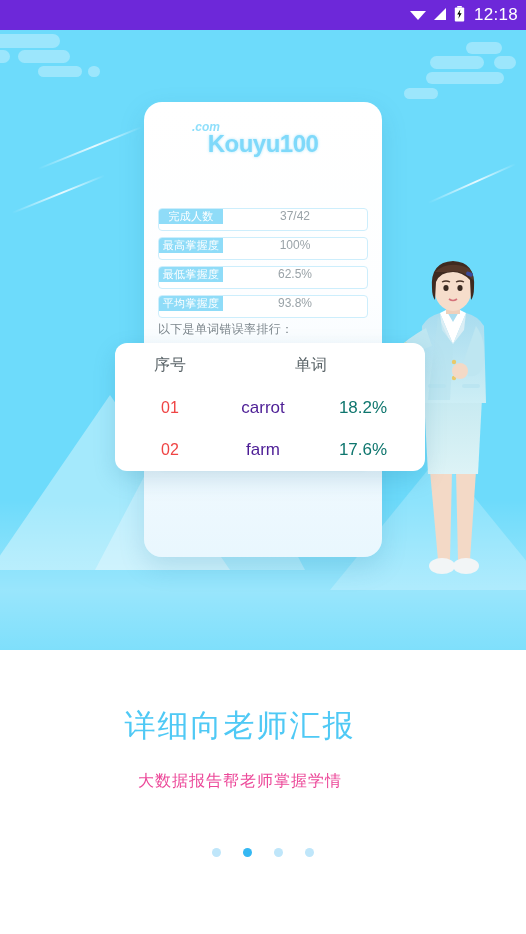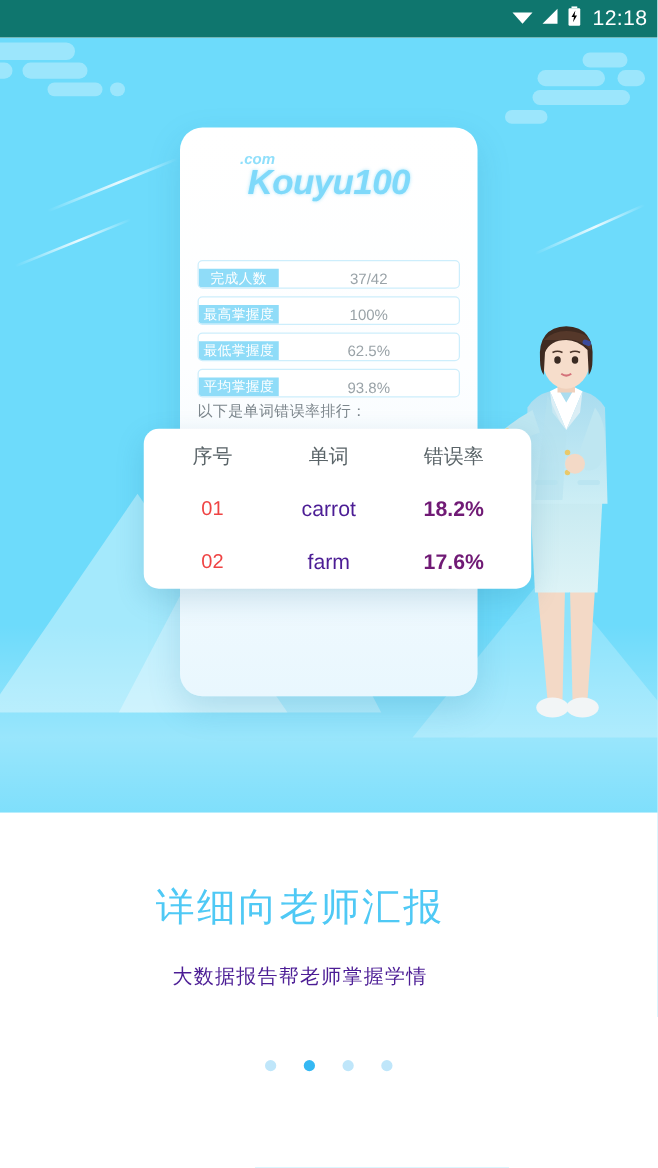--- a/index.html
+++ b/index.html
@@ -14,21 +14,21 @@
     overflow: hidden;
     position: relative;
   }
 
   
   .statusbar {
     position: absolute;
     top: 0; left: 0;
     width: 526px;
     height: 30px;
-    background: #0f766e;
+    background: #6d28d9;
     display: flex;
     align-items: center;
     justify-content: flex-end;
     padding-right: 8px;
     box-sizing: border-box;
     z-index: 60;
   }
   .statusbar .sb-icon {
     display: inline-block;
     margin-left: 6px;
@@ -116,23 +116,22 @@
   }
   .logo-wrap {
     position: absolute;
     left: 0; top: 28px;
     width: 238px;
     text-align: center;
   }
   .logo {
     display: inline-block;
     position: relative;
-    font-size: 28px;
+    font-size: 24px;
     font-weight: bold;
-    font-style: italic;
     color: #7fd9fa;
     letter-spacing: -0.5px;
     text-shadow: 0 0 3px rgba(150,225,250,0.85), 0 1px 0 #ffffff;
   }
   .logo-dotcom {
     position: absolute;
     top: -10px; left: 48px;
     font-size: 12px;
     font-weight: bold;
     font-style: italic;
@@ -140,21 +139,21 @@
     letter-spacing: 0px;
   }
 
   .stats {
     position: absolute;
     left: 14px; top: 106px;
     width: 210px;
   }
   .stat-row {
     display: flex;
-    align-items: flex-end;
+    align-items: flex-start;
     height: 21px;
     margin-bottom: 6px;
     border: 1px solid #cdeefc;
     border-radius: 4px;
     background: #ffffff;
     overflow: hidden;
   }
   .stat-label {
     width: 64px;
     background: #8fdcf8;
@@ -225,39 +224,39 @@
     box-sizing: border-box;
   }
   .rank-head { height: 44px; }
   .rank-head .col { font-size: 16px; color: #5a6468; }
   .rank-row .col { font-size: 17px; }
   .col-no  { width: 82px; text-align: center; }
   .col-word{ flex: 1;     text-align: center; }
   .col-rate{ width: 96px; text-align: center; }
   .rank-row .col-no   { color: #ef4444; font-size: 16px; }
   .rank-row .col-word { color: #4c1d95; }
-  .rank-row .col-rate { color: #701a75; font-weight: bold; }
+  .rank-row .col-rate { color: #0f766e; }
 
   
   .caption {
     position: absolute;
     left: 0; top: 705px;
     width: 480px;
     text-align: center;
     z-index: 30;
   }
   .caption-title {
     font-size: 31px;
     color: #4fc9f5;
     letter-spacing: 2px;
   }
   .caption-sub {
     margin-top: 24px;
     font-size: 16px;
-    color: #4c1d95;
+    color: #ec4899;
     letter-spacing: 1px;
   }
 
   
   .dots {
     position: absolute;
     left: 0; top: 848px;
     width: 526px;
     display: flex;
     align-items: center;
@@ -424,21 +423,20 @@
     <path d="M64 24 Q68 22 72 24" stroke="#4a3328" stroke-width="1.3" fill="none"></path>
     <path d="M78 24 Q82 22 86 24" stroke="#4a3328" stroke-width="1.3" fill="none"></path>
     <path d="M71 41 Q75 44 79 41" stroke="#d4727a" stroke-width="1.6" fill="none"></path>
   </svg>
 </div>
 
 <div class="rank-overlay">
   <div class="rank-head">
     <div class="col col-no">序号</div>
     <div class="col col-word">单词</div>
-    <div class="col col-rate">错误率</div>
   </div>
   <div class="rank-row">
     <div class="col col-no">01</div>
     <div class="col col-word">carrot</div>
     <div class="col col-rate">18.2%</div>
   </div>
   <div class="rank-row">
     <div class="col col-no">02</div>
     <div class="col col-word">farm</div>
     <div class="col col-rate">17.6%</div>

